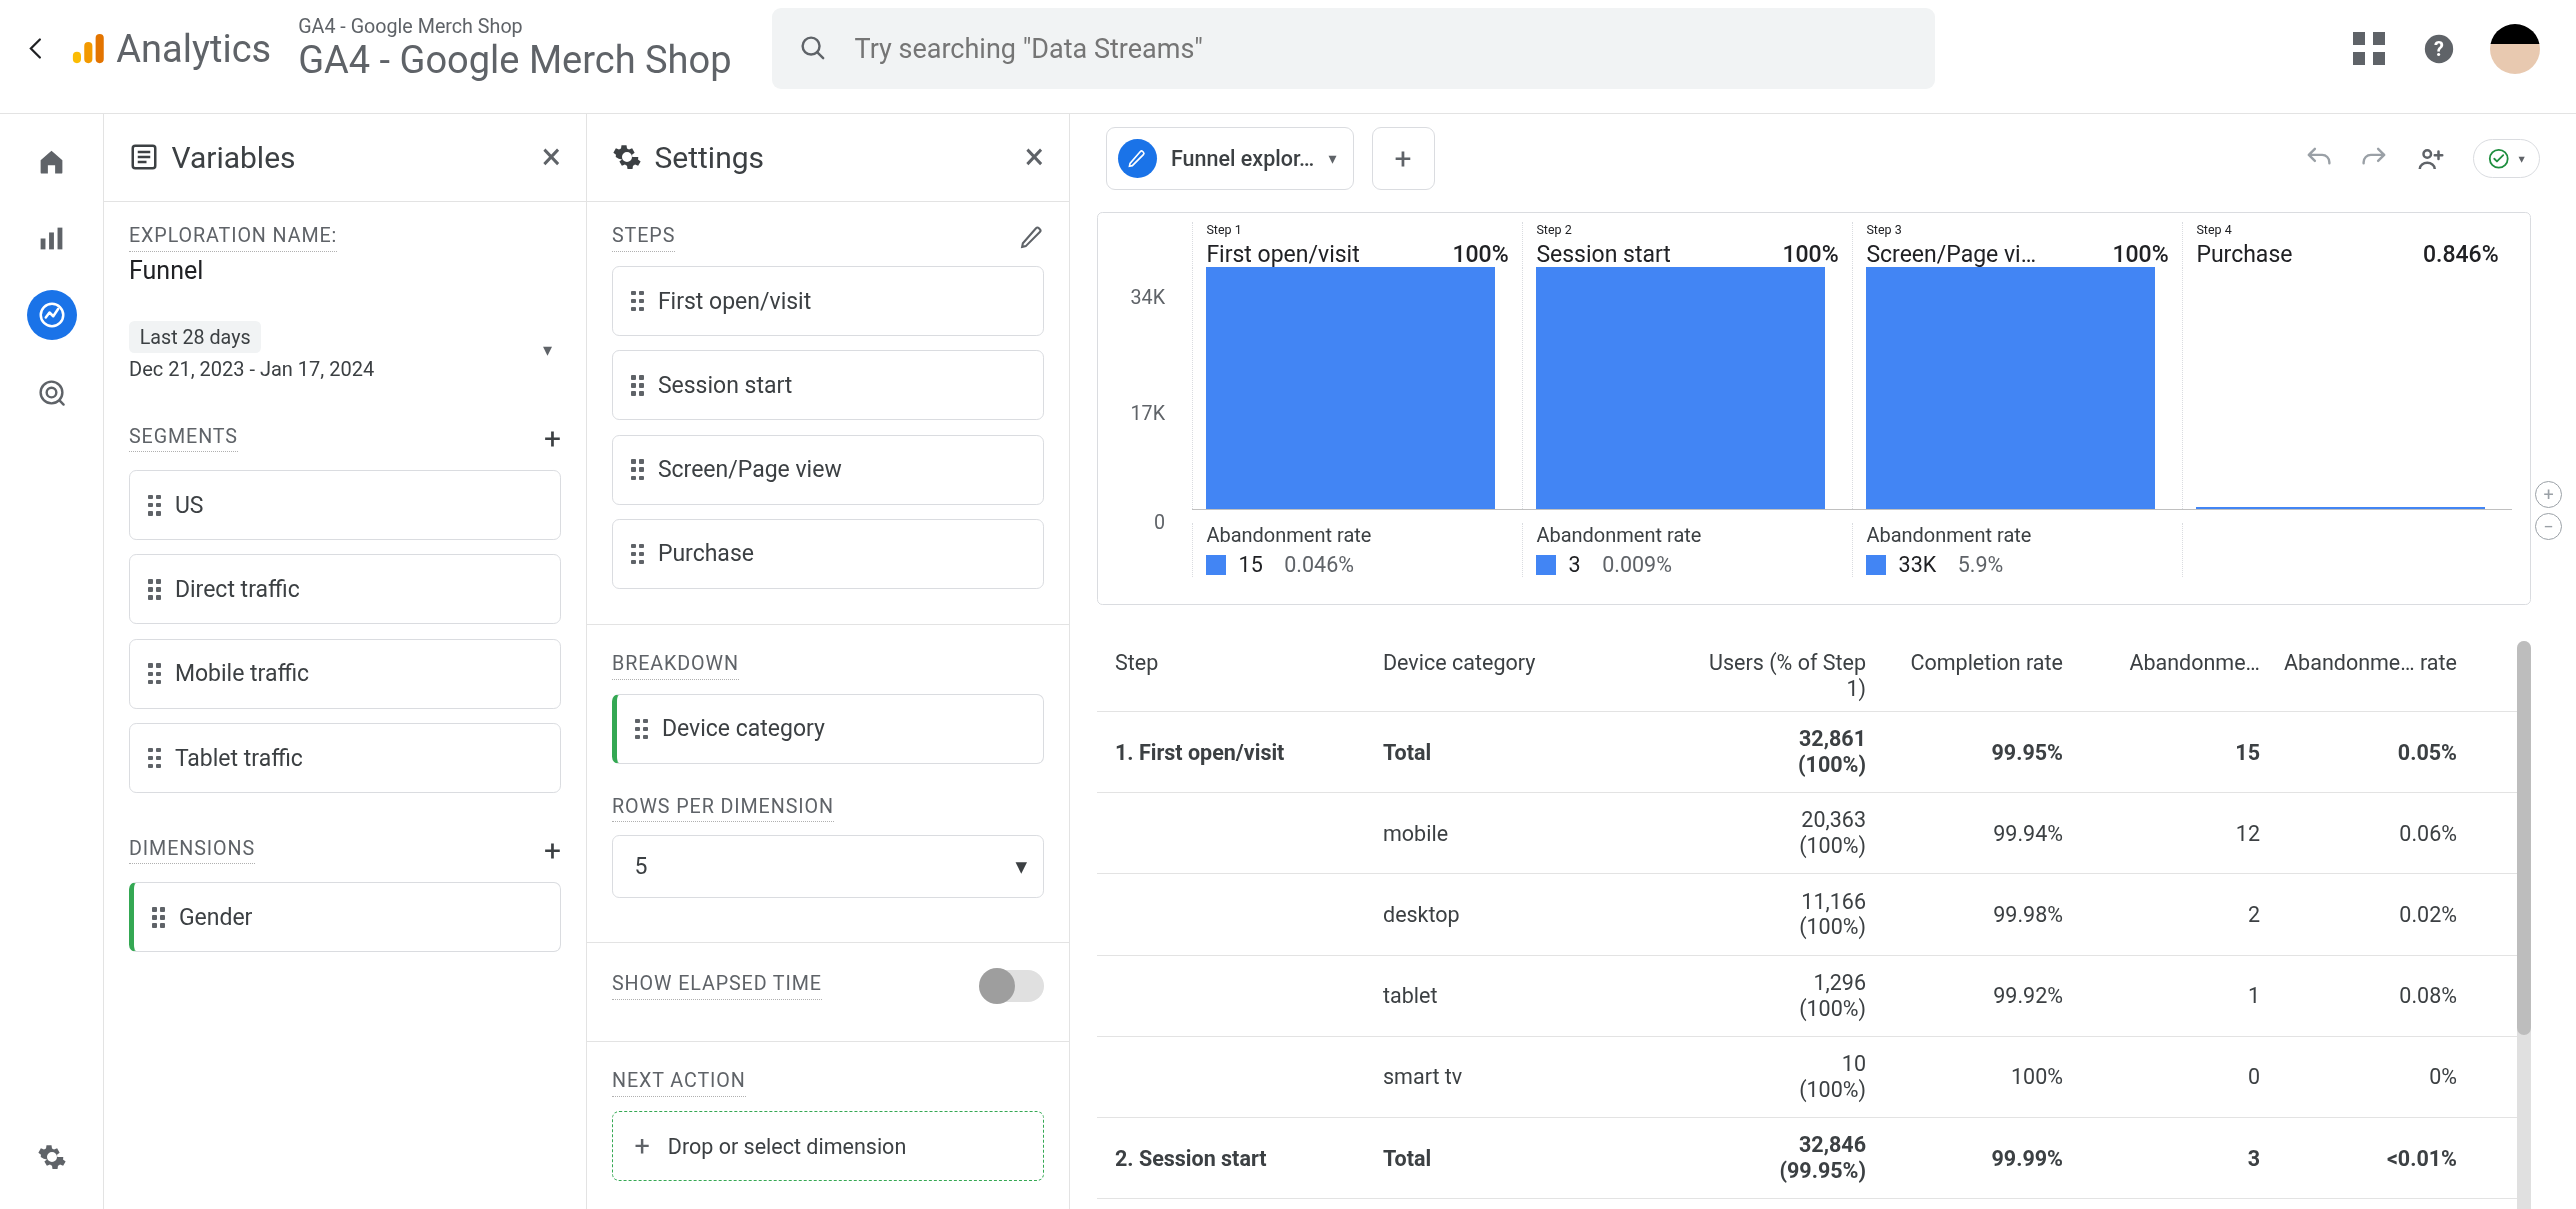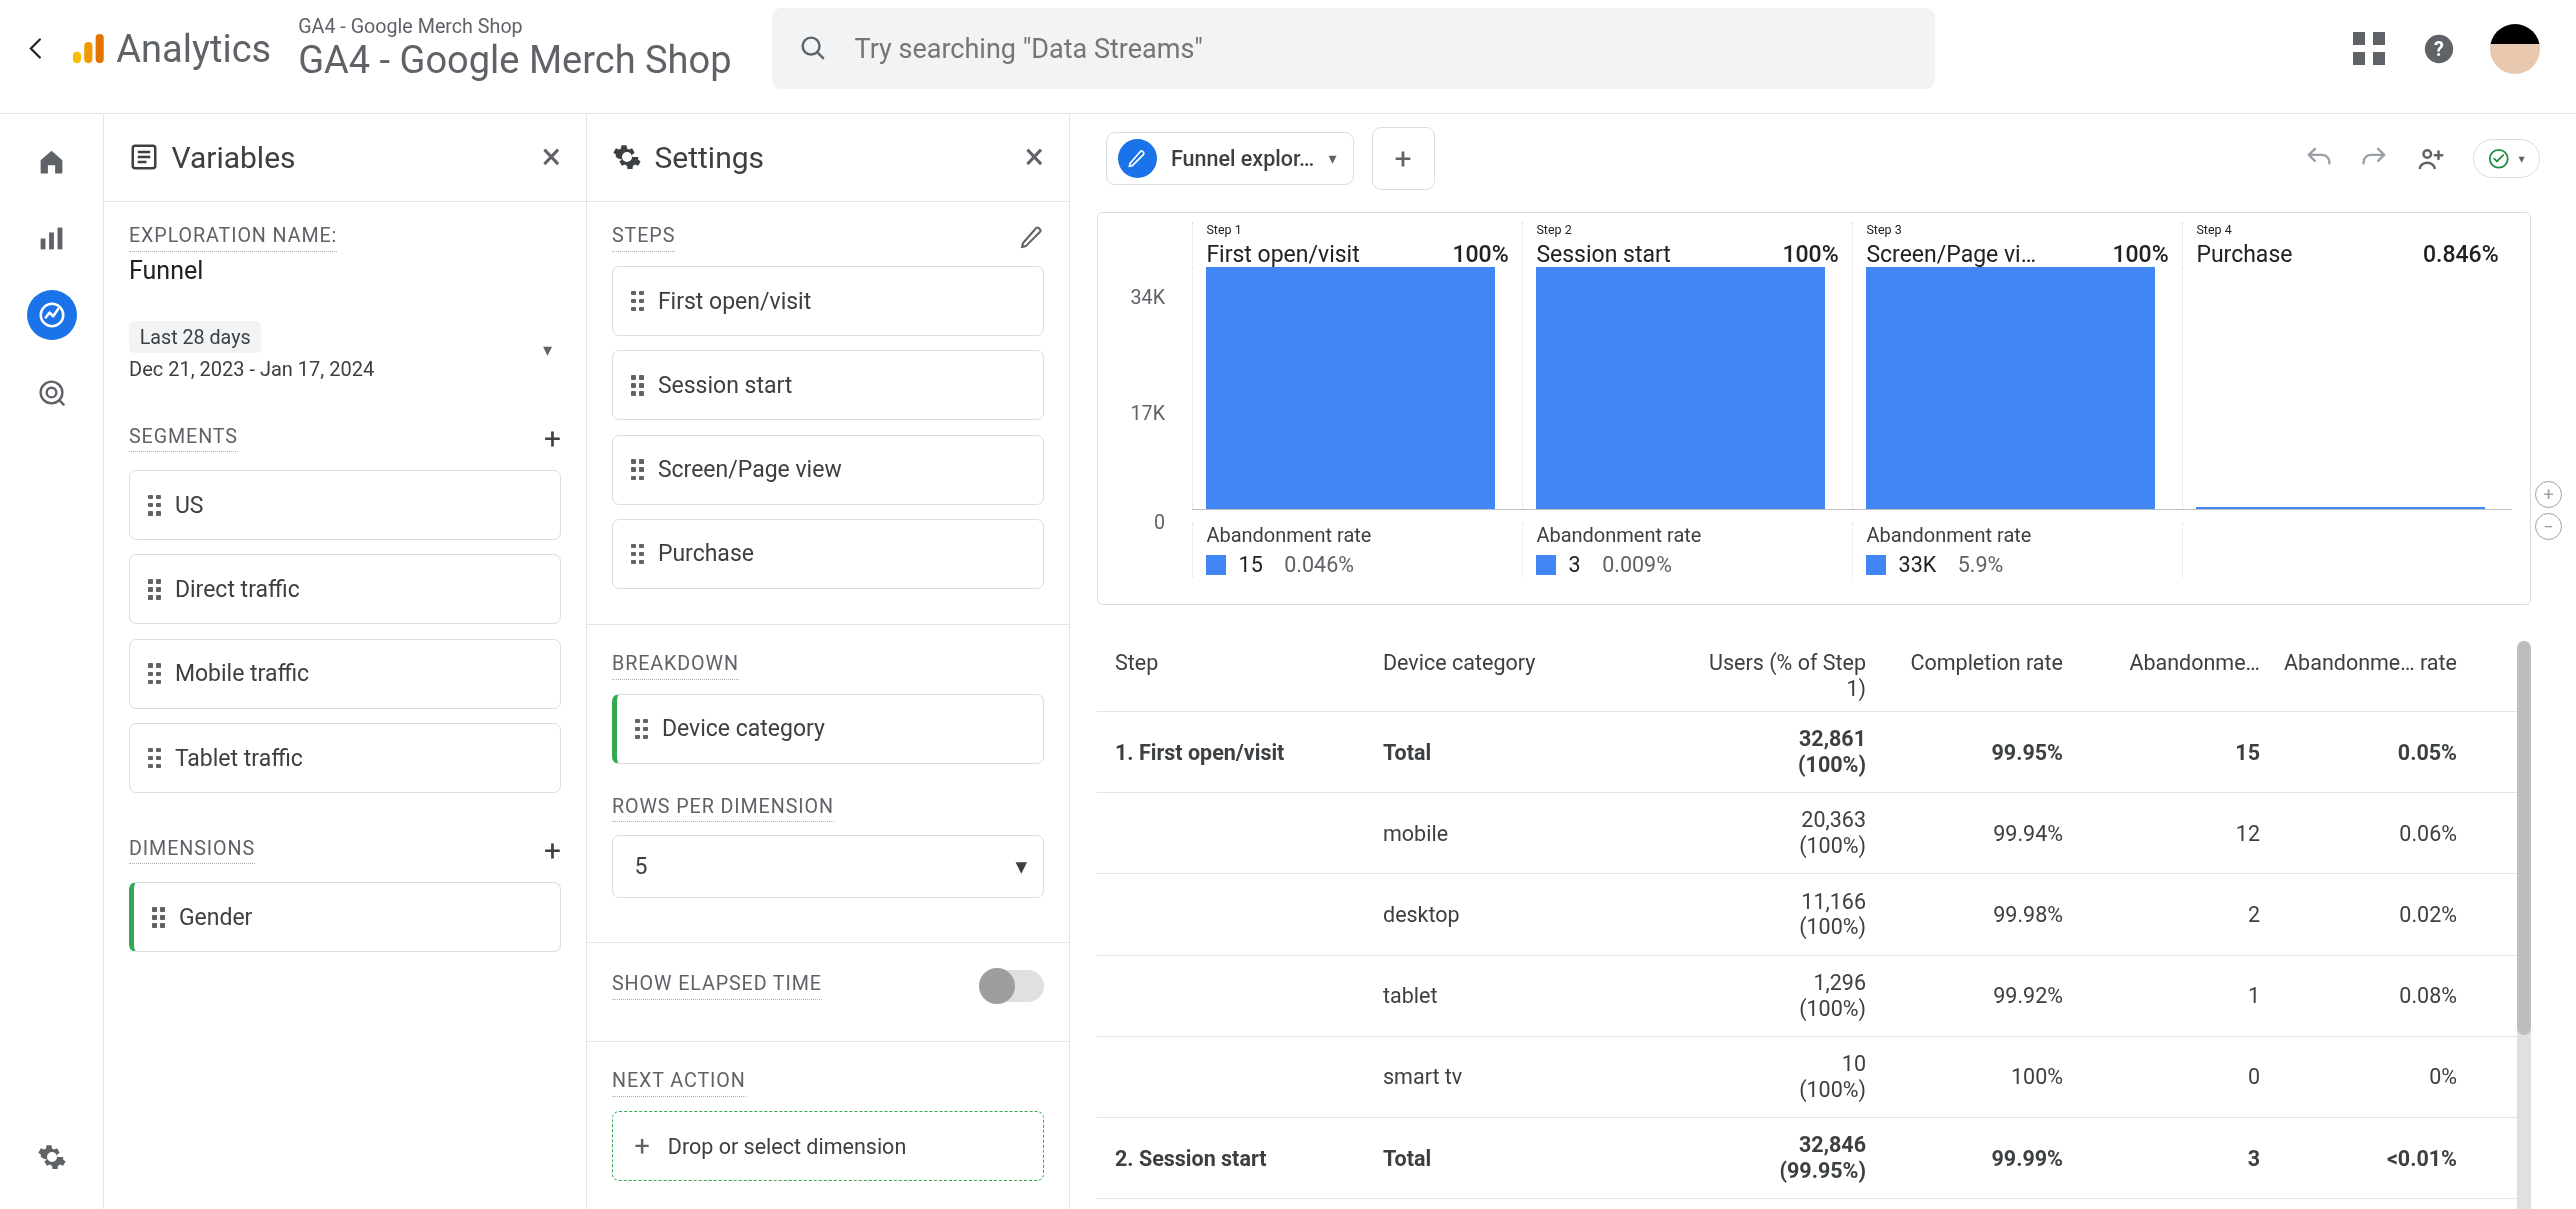--- a/index.html
+++ b/index.html
@@ -61,21 +61,21 @@
   .select-box .down{position:absolute;right:16px}
   .toggle-row{display:flex;align-items:center;margin-top:27px}
   .toggle{width:63px;height:32px;border-radius:16px;background:#e0e0e0;position:relative;margin-left:auto}
   .toggle .knob{position:absolute;left:-1.8px;top:-1.8px;width:36px;height:36px;border-radius:50%;background:#9e9e9e}
   .dropzone{border:1.8px dashed #34a853;border-radius:7.2px;padding:18px 21.5px;display:flex;align-items:center;gap:18px;color:#3c4043;font-size:21.5px;margin-top:14.3px}
   .dropzone .plus{font-size:27px;color:#5f6368}
 
   
   .main{flex:1;display:flex;flex-direction:column;overflow:hidden}
   .tabbar{height:89px;display:flex;align-items:center;padding:0 36px;gap:18px}
-  .tab{display:flex;align-items:center;gap:14.3px;height:53px;border:0.9px solid #dadce0;border-radius:9px;padding:0 16px 0 10.7px;font-size:21.5px;font-weight:500;color:#3c4043;background:#fff}
+  .tab{display:flex;align-items:center;gap:14.3px;height:63px;border:0.9px solid #dadce0;border-radius:9px;padding:0 16px 0 10.7px;font-size:21.5px;font-weight:500;color:#3c4043;background:#fff}
   .tab .circ{width:39px;height:39px;border-radius:50%;background:#1a73e8;color:#fff;display:flex;align-items:center;justify-content:center}
   .tab .down{font-size:16px;color:#5f6368}
   .tab-plus{width:63px;height:63px;border:0.9px solid #dadce0;border-radius:9px;display:flex;align-items:center;justify-content:center;font-size:30px;color:#5f6368}
   .canvas-actions{margin-left:auto;display:flex;align-items:center;gap:27px;color:#5f6368}
   .status-pill{border:0.9px solid #dadce0;border-radius:19.7px;height:39px;padding:0 14.3px;display:flex;align-items:center;gap:9px}
   .check{color:#1e8e3e;font-size:21.5px}
 
   .canvas-scroll{flex:1;overflow:auto;padding:9px 45px 27px 27px}
   .chart-card{border:0.9px solid #dadce0;border-radius:5.4px;padding:9px 18px 27px 18px;position:relative}
   .step-grid{display:flex;margin-left:76px}

